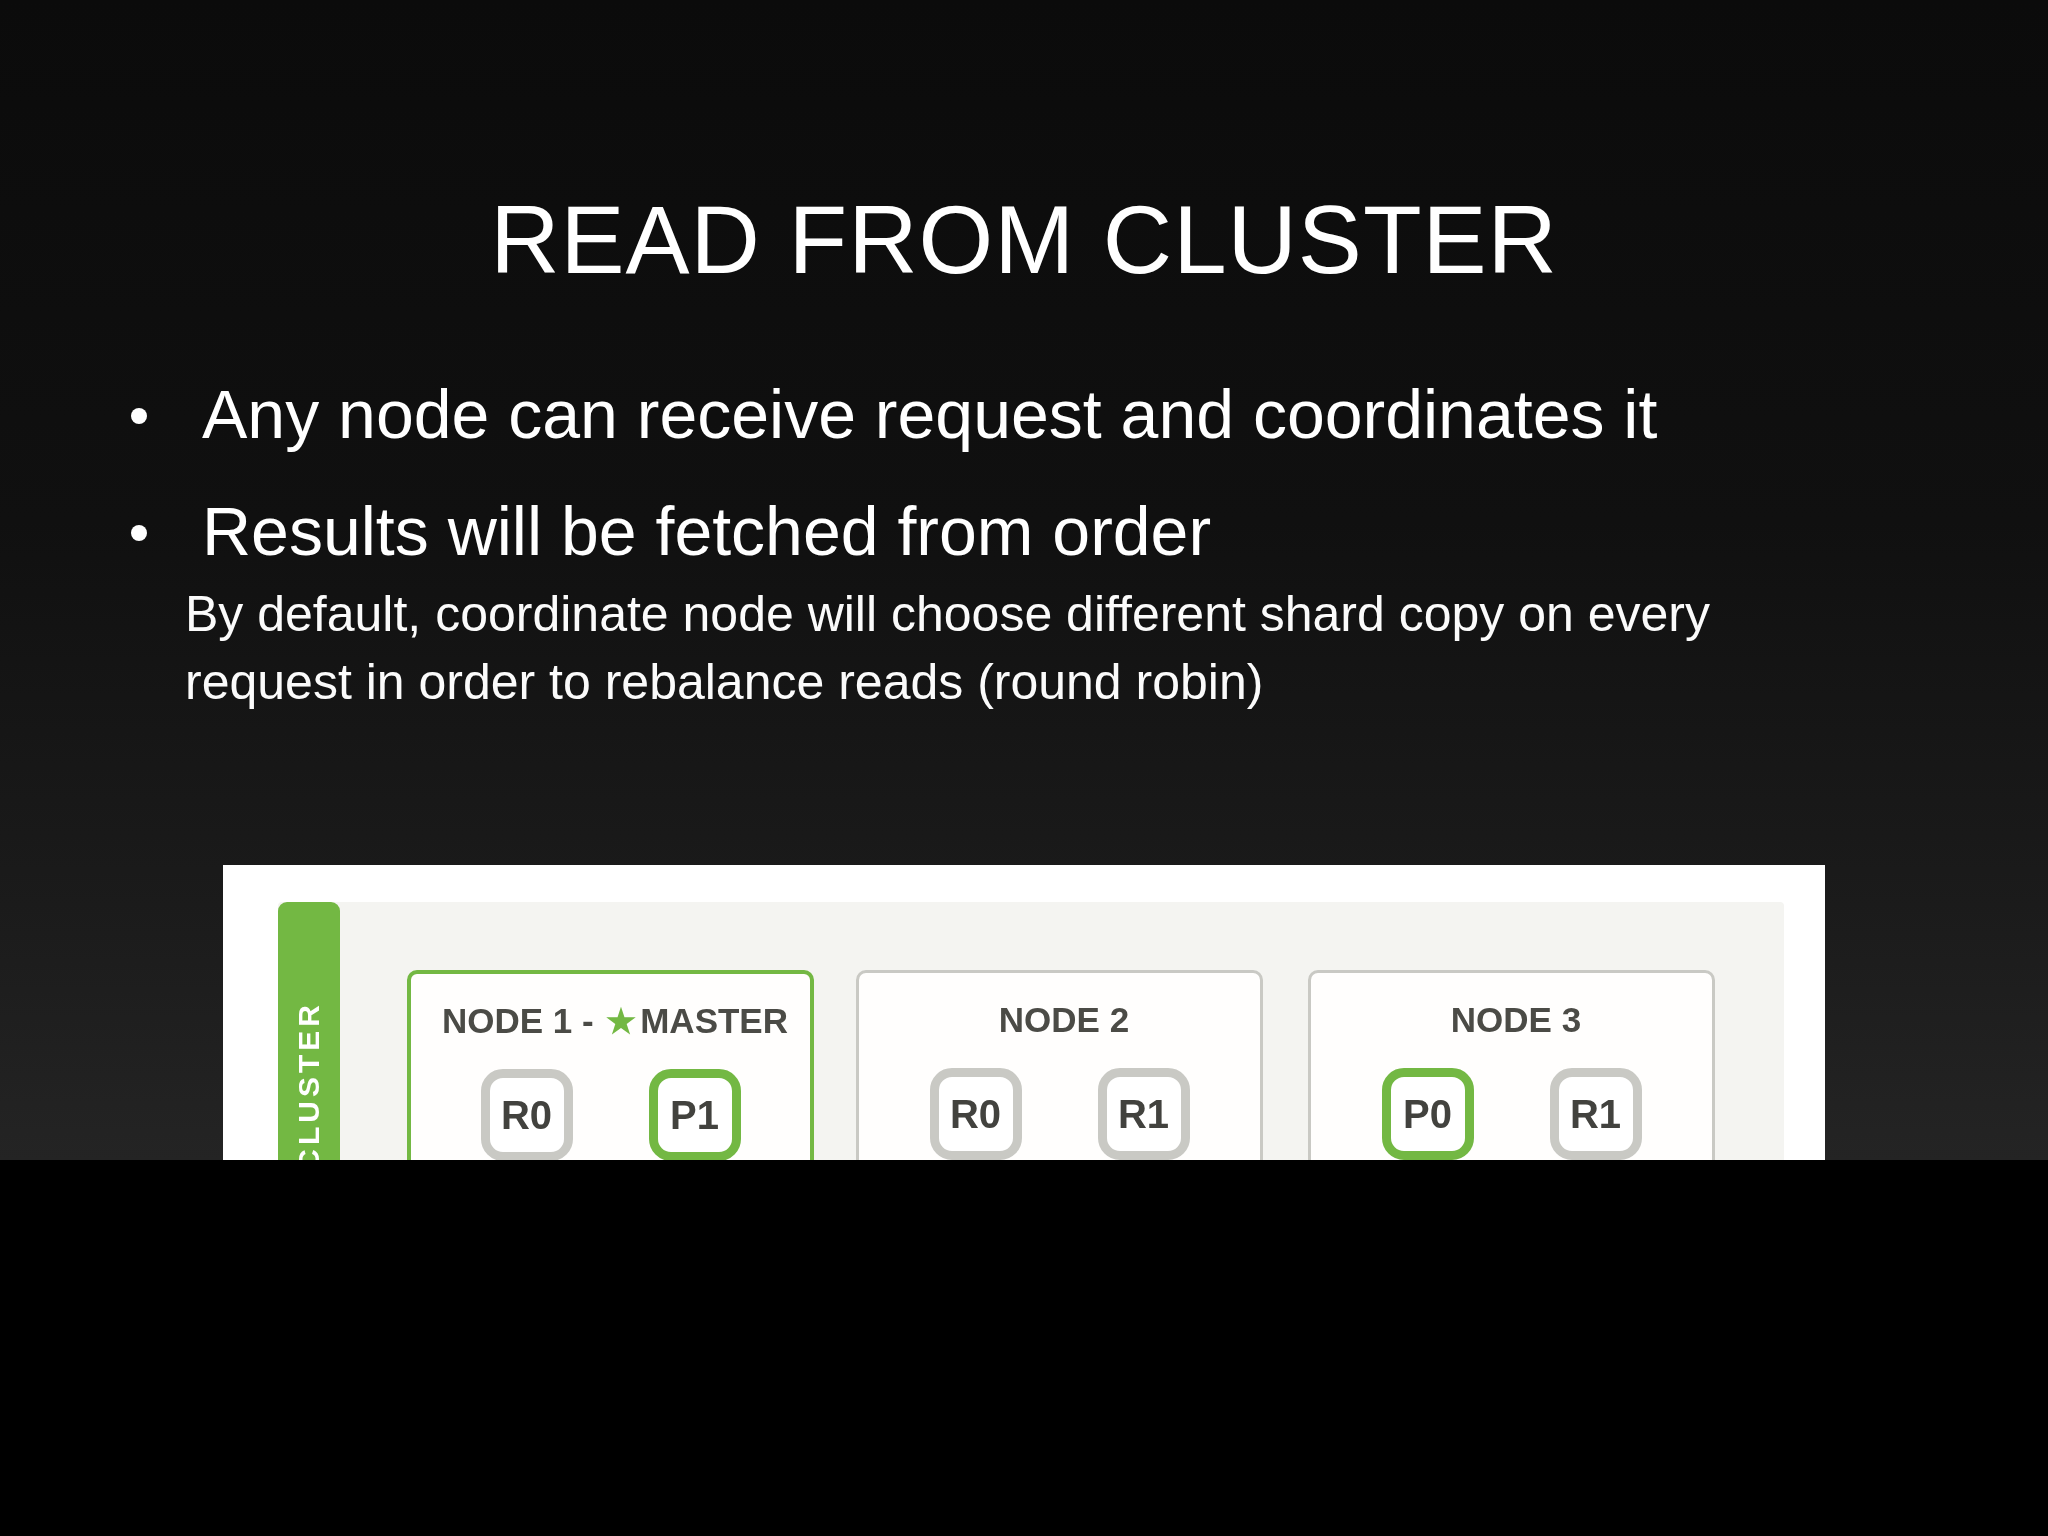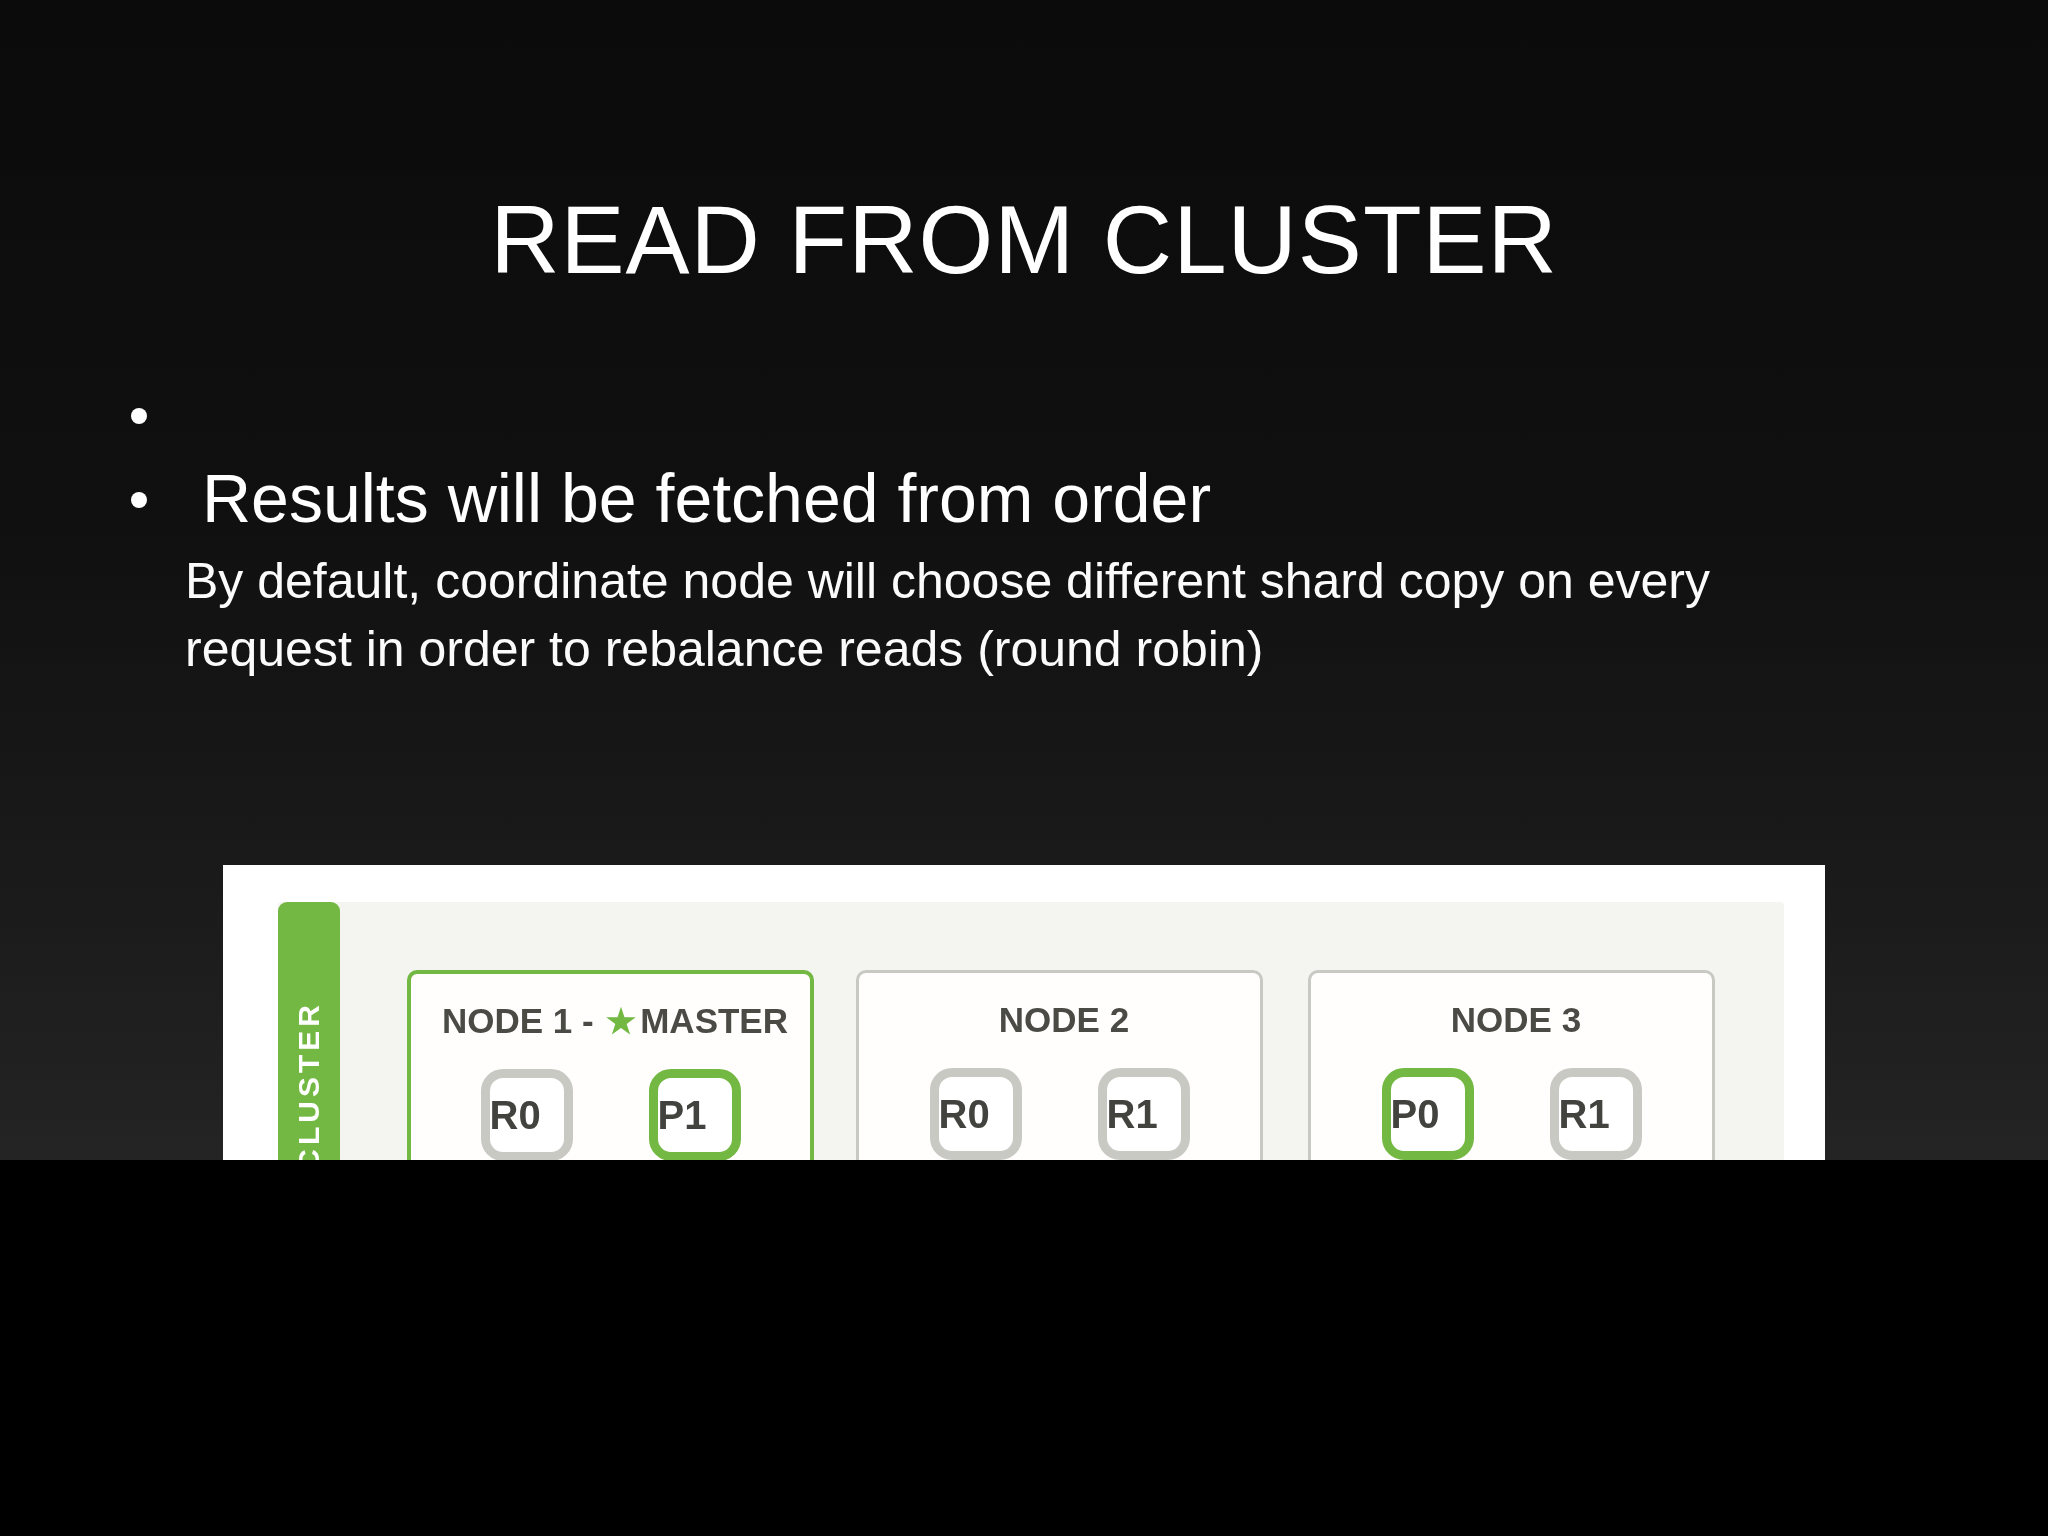--- a/index.html
+++ b/index.html
@@ -56,21 +56,21 @@
     color:#4b4b46;line-height:1.2;white-space:nowrap;padding-left:9px;
   }
   .star{color:#73b843;font-size:34px;margin:0 4px 0 12px;}
   .shards{
     position:absolute;left:0;right:0;top:95px;
     display:flex;justify-content:center;gap:76px;
   }
   .shard{
     width:92px;height:92px;box-sizing:border-box;border-radius:22px;
     border:9px solid #c9c9c4;background:#fff;
-    display:flex;align-items:center;
+    display:flex;align-items:center;justify-content:center;
     font-weight:bold;font-size:40px;color:#42423e;
   }
   .shard.primary{border-color:#73b843;}
   
   .arrows{position:absolute;left:0;top:0;z-index:4;pointer-events:none;}
   .badge{
     position:absolute;width:50px;height:50px;border-radius:50%;
     background:#3d3d3a;color:#fff;font-weight:bold;font-size:33px;
     display:flex;align-items:center;justify-content:center;z-index:5;
   }
@@ -81,20 +81,21 @@
 </head>
 <body>
 
 <div class="slide">
 
   <h1 class="title">READ FROM CLUSTER</h1>
 
   <div class="bullets">
     <div class="bullet-row">
       <span class="bullet-dot"></span>
+      <span class="bullet-text">Any node can receive request and coordinates it</span>
     </div>
     <div class="bullet-row">
       <span class="bullet-dot"></span>
       <span class="bullet-text">Results will be fetched from order</span>
     </div>
     <div class="bullet-note">By default, coordinate node will choose different shard copy on every request in order to rebalance reads (round robin)</div>
   </div>
 
   <div class="panel">
     <div class="band"></div>

